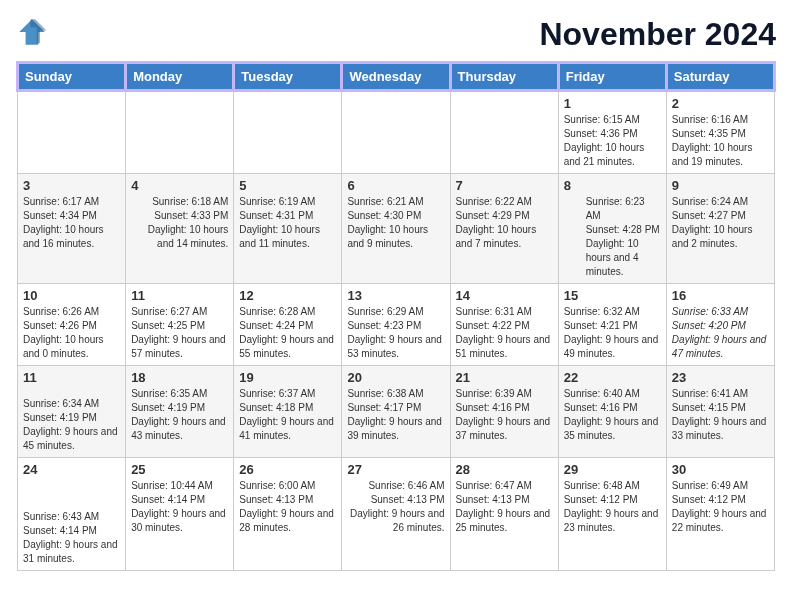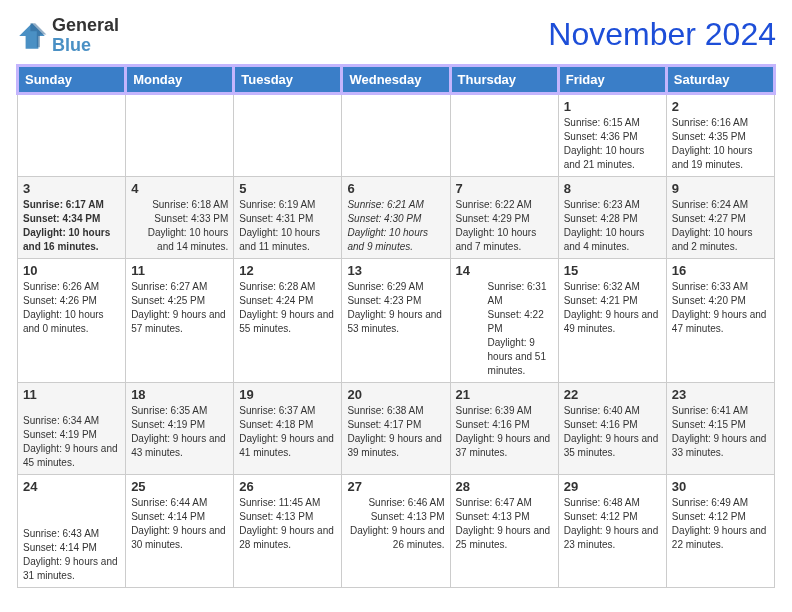--- a/index.html
+++ b/index.html
@@ -38,22 +38,22 @@
     }
     .logo-icon {
       width: 32px;
       height: 32px;
     }
     .title-area {
       text-align: right;
     }
     .month-title {
       font-size: 32px;
-      font-weight: normal;
-      color: #1d4ed8;
+      font-weight: bold;
+      color: #0f172a;
     }
     .location-title {
       font-size: 16px;
       color: #555;
     }
     .calendar-table {
       width: 100%;
       border-collapse: collapse;
       table-layout: fixed;
     }
@@ -94,24 +94,20 @@
   </style>
 </head>
 <body>
 
 <div class="header-area">
   <div class="logo">
     <svg class="logo-icon" viewBox="0 0 40 40">
       <polygon points="20,4 36,20 28,20 28,36 12,36 12,20 4,20" fill="#4a90c4"></polygon>
       <polygon points="24,4 38,18 30,18 30,34 26,34 26,14 18,14 18,4" fill="#2a6090" opacity="0.5"></polygon>
     </svg>
-    <div class="logo-text">
-      <span class="logo-general">General</span>
-      <span class="logo-blue">Blue</span>
-    </div>
   </div>
   <div class="title-area">
     <div class="month-title">November 2024</div>
   </div>
 </div>
 
 <table class="calendar-table">
   <thead>
     <tr>
     <th>Sunday</th>
@@ -139,51 +135,51 @@
         <td>
           <span class="day-number">2</span>
           <div class="day-info" style="white-space: pre-line;">Sunrise: 6:16 AM
 Sunset: 4:35 PM
 Daylight: 10 hours and 19 minutes.</div>
         </td>
       </tr>
       <tr>
         <td>
           <span class="day-number">3</span>
-          <div class="day-info" style="white-space: pre-line; font-weight: bold;">Sunrise: 6:17 AM
+          <div class="day-info" style="white-space: pre-line;">Sunrise: 6:17 AM
 Sunset: 4:34 PM
 Daylight: 10 hours and 16 minutes.</div>
         </td>
         <td>
           <span class="day-number">4</span>
           <div class="day-info" style="white-space: pre-line; text-align: right;">Sunrise: 6:18 AM
 Sunset: 4:33 PM
 Daylight: 10 hours and 14 minutes.</div>
         </td>
         <td>
           <span class="day-number">5</span>
           <div class="day-info" style="white-space: pre-line;">Sunrise: 6:19 AM
 Sunset: 4:31 PM
 Daylight: 10 hours and 11 minutes.</div>
         </td>
         <td>
           <span class="day-number">6</span>
-          <div class="day-info" style="white-space: pre-line; font-style: italic;">Sunrise: 6:21 AM
+          <div class="day-info" style="white-space: pre-line;">Sunrise: 6:21 AM
 Sunset: 4:30 PM
 Daylight: 10 hours and 9 minutes.</div>
         </td>
         <td>
           <span class="day-number">7</span>
           <div class="day-info" style="white-space: pre-line;">Sunrise: 6:22 AM
 Sunset: 4:29 PM
 Daylight: 10 hours and 7 minutes.</div>
         </td>
         <td>
           <span class="day-number">8</span>
-          <div class="day-info" style="white-space: pre-line;">Sunrise: 6:23 AM
+          <div class="day-info" style="white-space: pre-line; margin-left: 22px;">Sunrise: 6:23 AM
 Sunset: 4:28 PM
 Daylight: 10 hours and 4 minutes.</div>
         </td>
         <td>
           <span class="day-number">9</span>
           <div class="day-info" style="white-space: pre-line;">Sunrise: 6:24 AM
 Sunset: 4:27 PM
 Daylight: 10 hours and 2 minutes.</div>
         </td>
       </tr>
@@ -207,33 +203,33 @@
 Daylight: 9 hours and 55 minutes.</div>
         </td>
         <td>
           <span class="day-number">13</span>
           <div class="day-info" style="white-space: pre-line;">Sunrise: 6:29 AM
 Sunset: 4:23 PM
 Daylight: 9 hours and 53 minutes.</div>
         </td>
         <td>
           <span class="day-number">14</span>
-          <div class="day-info" style="white-space: pre-line; margin-left: 32px;">Sunrise: 6:31 AM
+          <div class="day-info" style="white-space: pre-line;">Sunrise: 6:31 AM
 Sunset: 4:22 PM
 Daylight: 9 hours and 51 minutes.</div>
         </td>
         <td>
           <span class="day-number">15</span>
           <div class="day-info" style="white-space: pre-line;">Sunrise: 6:32 AM
 Sunset: 4:21 PM
 Daylight: 9 hours and 49 minutes.</div>
         </td>
         <td>
           <span class="day-number">16</span>
-          <div class="day-info" style="white-space: pre-line;">Sunrise: 6:33 AM
+          <div class="day-info" style="white-space: pre-line; font-style: italic;">Sunrise: 6:33 AM
 Sunset: 4:20 PM
 Daylight: 9 hours and 47 minutes.</div>
         </td>
       </tr>
       <tr>
         <td>
           <span class="day-number">11</span>
           <div class="day-info" style="white-space: pre-line; margin-top: 12px;">Sunrise: 6:34 AM
 Sunset: 4:19 PM
 Daylight: 9 hours and 45 minutes.</div>
@@ -277,27 +273,27 @@
       </tr>
       <tr>
         <td>
           <span class="day-number">24</span>
           <div class="day-info" style="white-space: pre-line; margin-top: 33px;">Sunrise: 6:43 AM
 Sunset: 4:14 PM
 Daylight: 9 hours and 31 minutes.</div>
         </td>
         <td>
           <span class="day-number">25</span>
-          <div class="day-info" style="white-space: pre-line;">Sunrise: 6:44 AM
+          <div class="day-info" style="white-space: pre-line;">Sunrise: 10:44 AM
 Sunset: 4:14 PM
 Daylight: 9 hours and 30 minutes.</div>
         </td>
         <td>
           <span class="day-number">26</span>
-          <div class="day-info" style="white-space: pre-line;">Sunrise: 11:45 AM
+          <div class="day-info" style="white-space: pre-line;">Sunrise: 6:00 AM
 Sunset: 4:13 PM
 Daylight: 9 hours and 28 minutes.</div>
         </td>
         <td>
           <span class="day-number">27</span>
           <div class="day-info" style="white-space: pre-line; text-align: right;">Sunrise: 6:46 AM
 Sunset: 4:13 PM
 Daylight: 9 hours and 26 minutes.</div>
         </td>
         <td>

